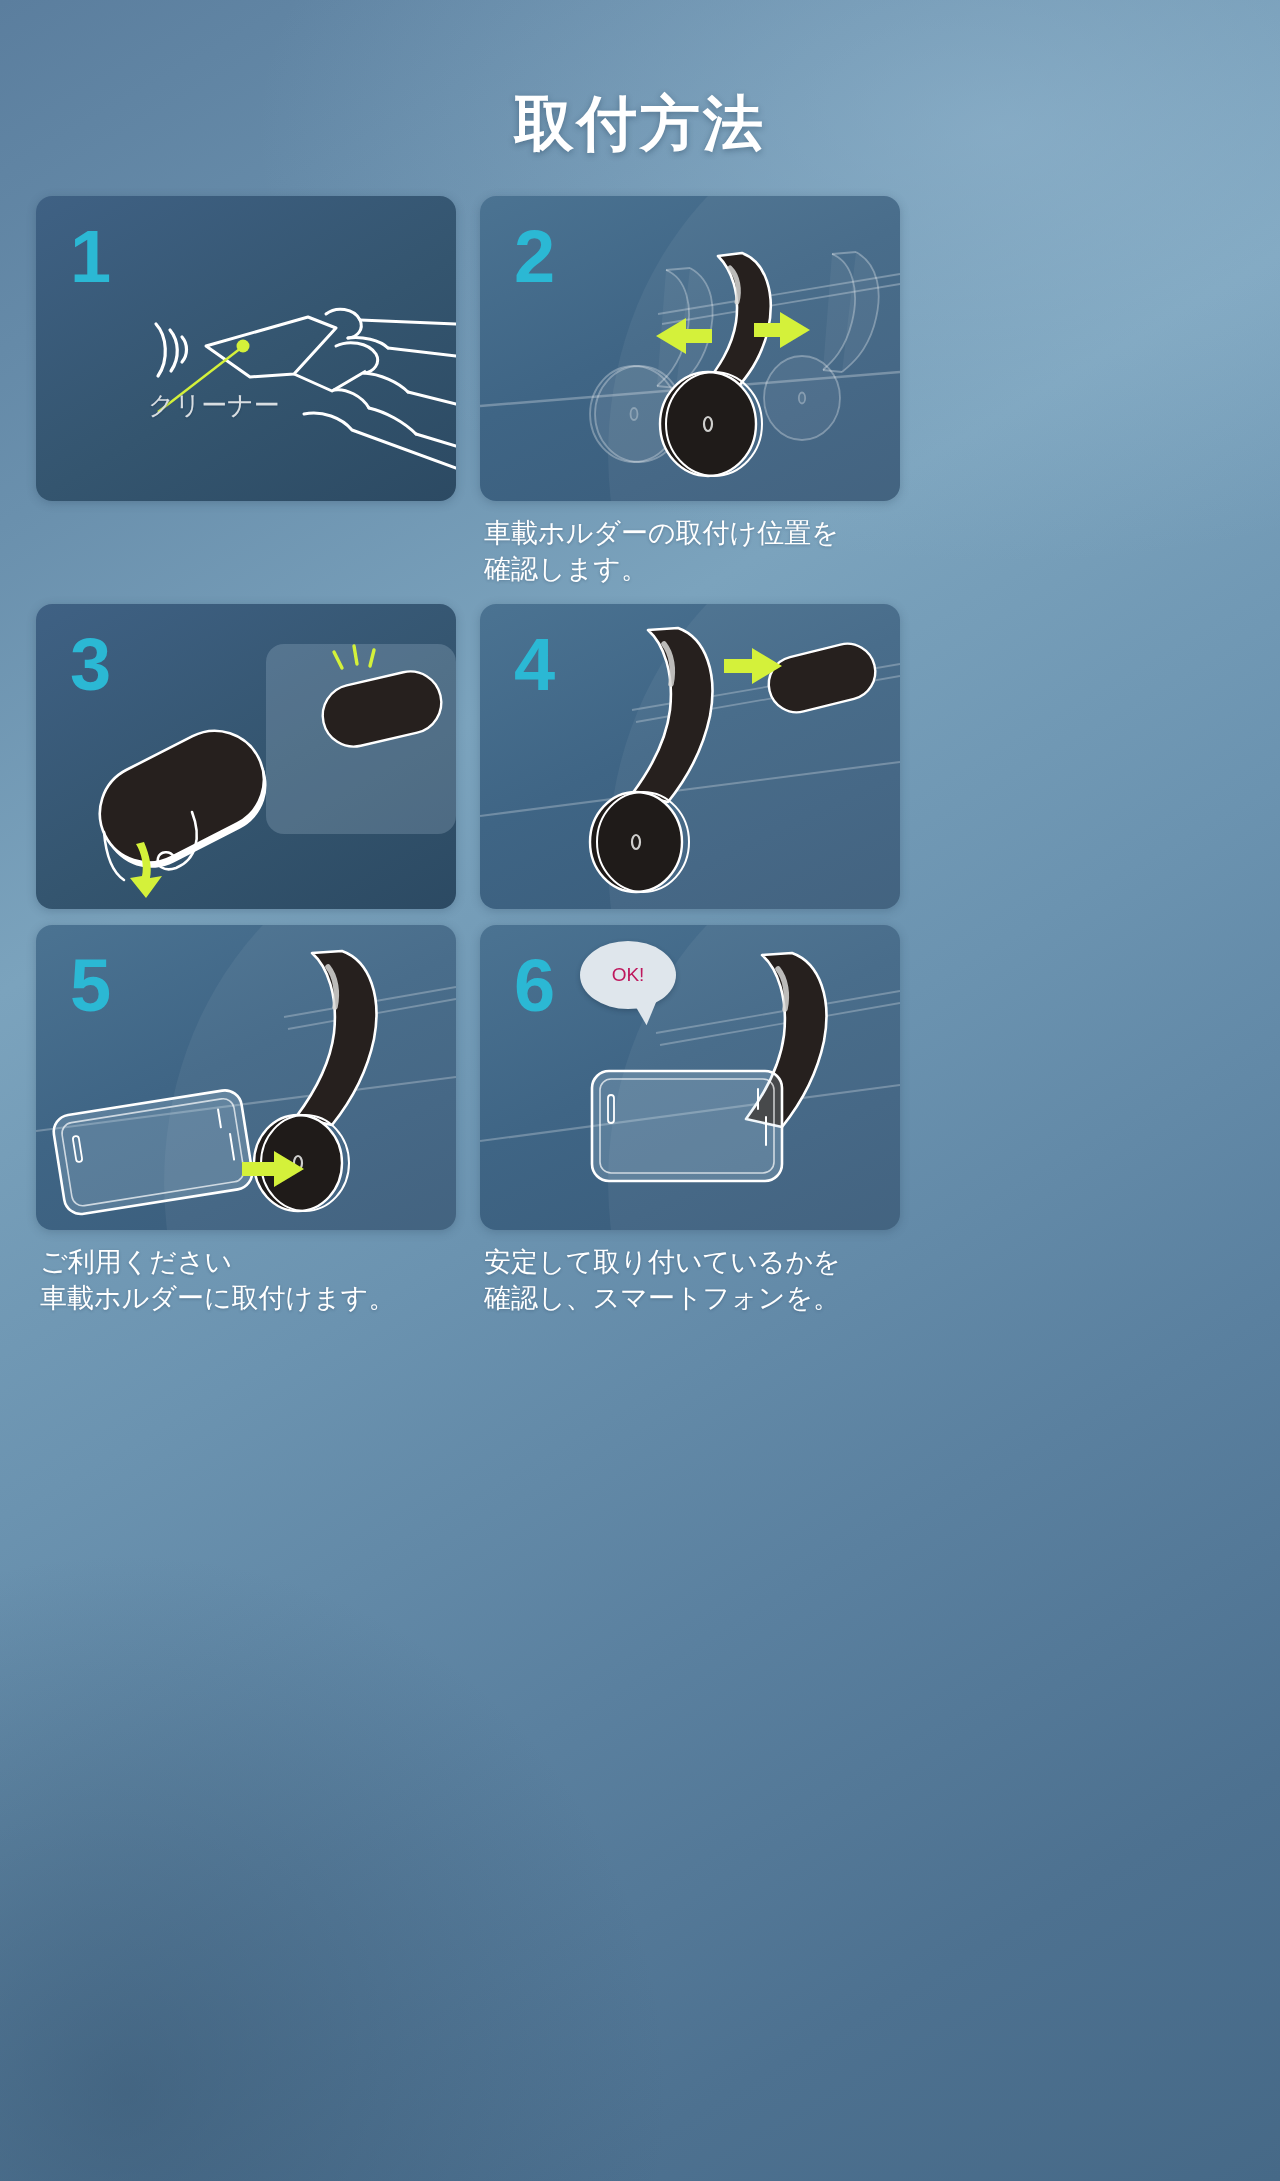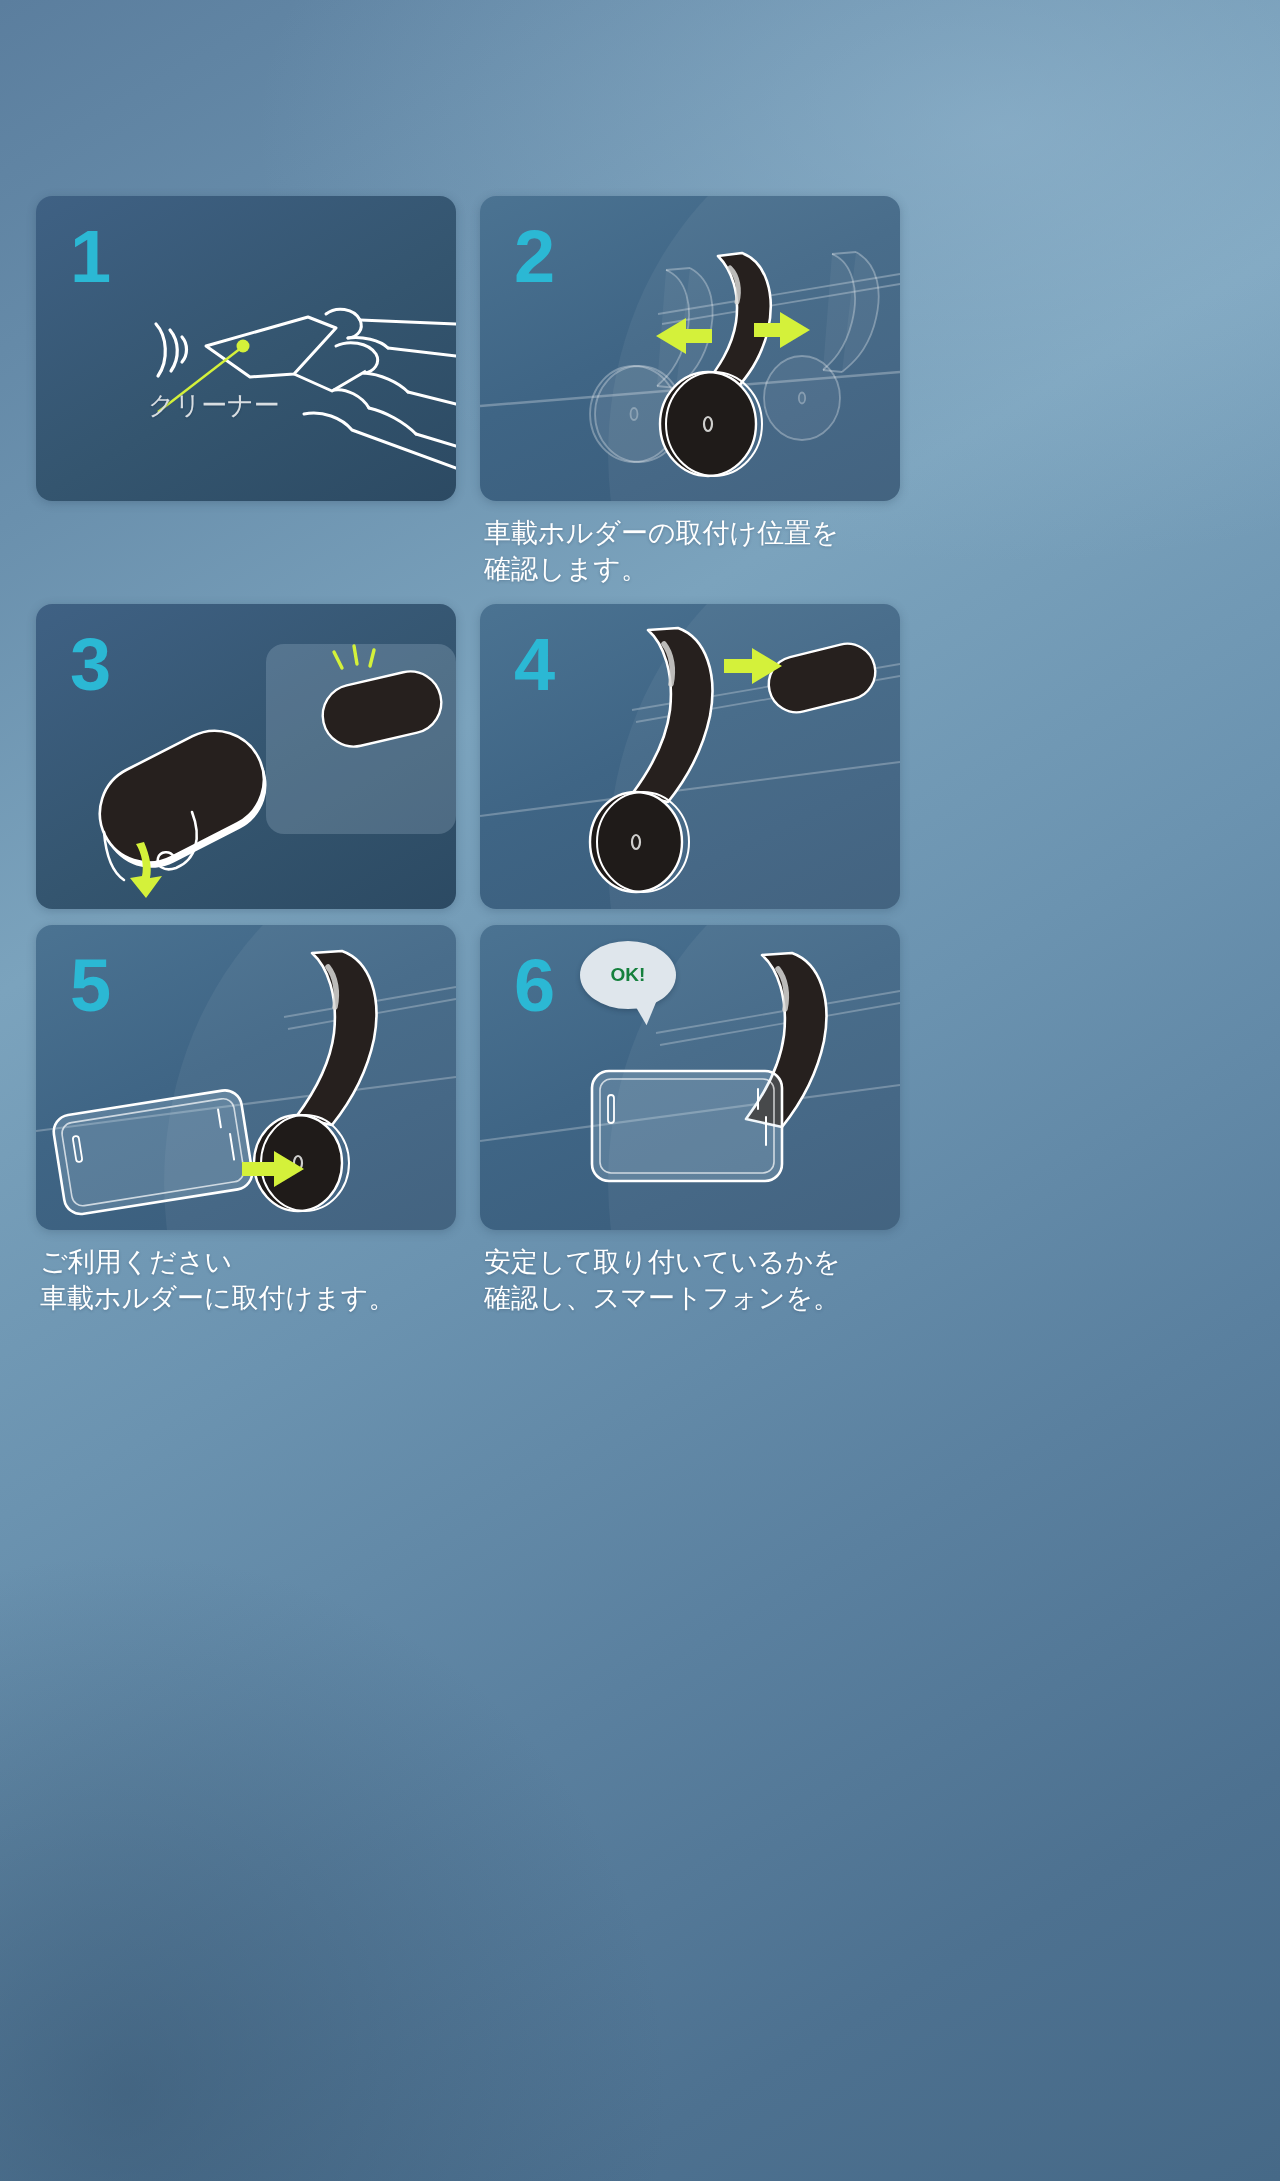--- a/index.html
+++ b/index.html
@@ -83,41 +83,42 @@
     text-shadow: 0 1px 2px rgba(20,45,70,.4);
     margin-left: 24px;
   }
   .okbubble {
     position: absolute;
     left: 100px; top: 16px;
     width: 96px; height: 68px;
     border-radius: 50%;
     background: #dfe6ec;
     display: flex; align-items: center; justify-content: center;
-    color: #15803d;
+    color: #be185d;
     font-size: 19px;
-    font-weight: bold;
+    font-weight: normal;
     box-shadow: 0 2px 5px rgba(20,40,60,.3);
   }
   .okbubble::after {
     content: "";
     position: absolute;
     right: 18px; bottom: -16px;
     border-left: 9px solid transparent;
     border-right: 13px solid transparent;
     border-top: 22px solid #dfe6ec;
     transform: rotate(-8deg);
   }
   svg { position: absolute; left: 0; top: 0; }
 </style>
 </head>
 <body>
 
 <div id="page">
 
+  <div class="title">取付方法</div>
 
   <div class="grid">
 
     <div class="row">
 
       <div class="cell">
         <div class="panel dark">
           <svg width="420" height="305" viewBox="0 0 420 305">
             <g stroke="#ffffff" stroke-width="3.2" fill="none" stroke-linecap="round" stroke-linejoin="round">
               <path d="M120 128 C131 140 133 164 122 180"></path>

